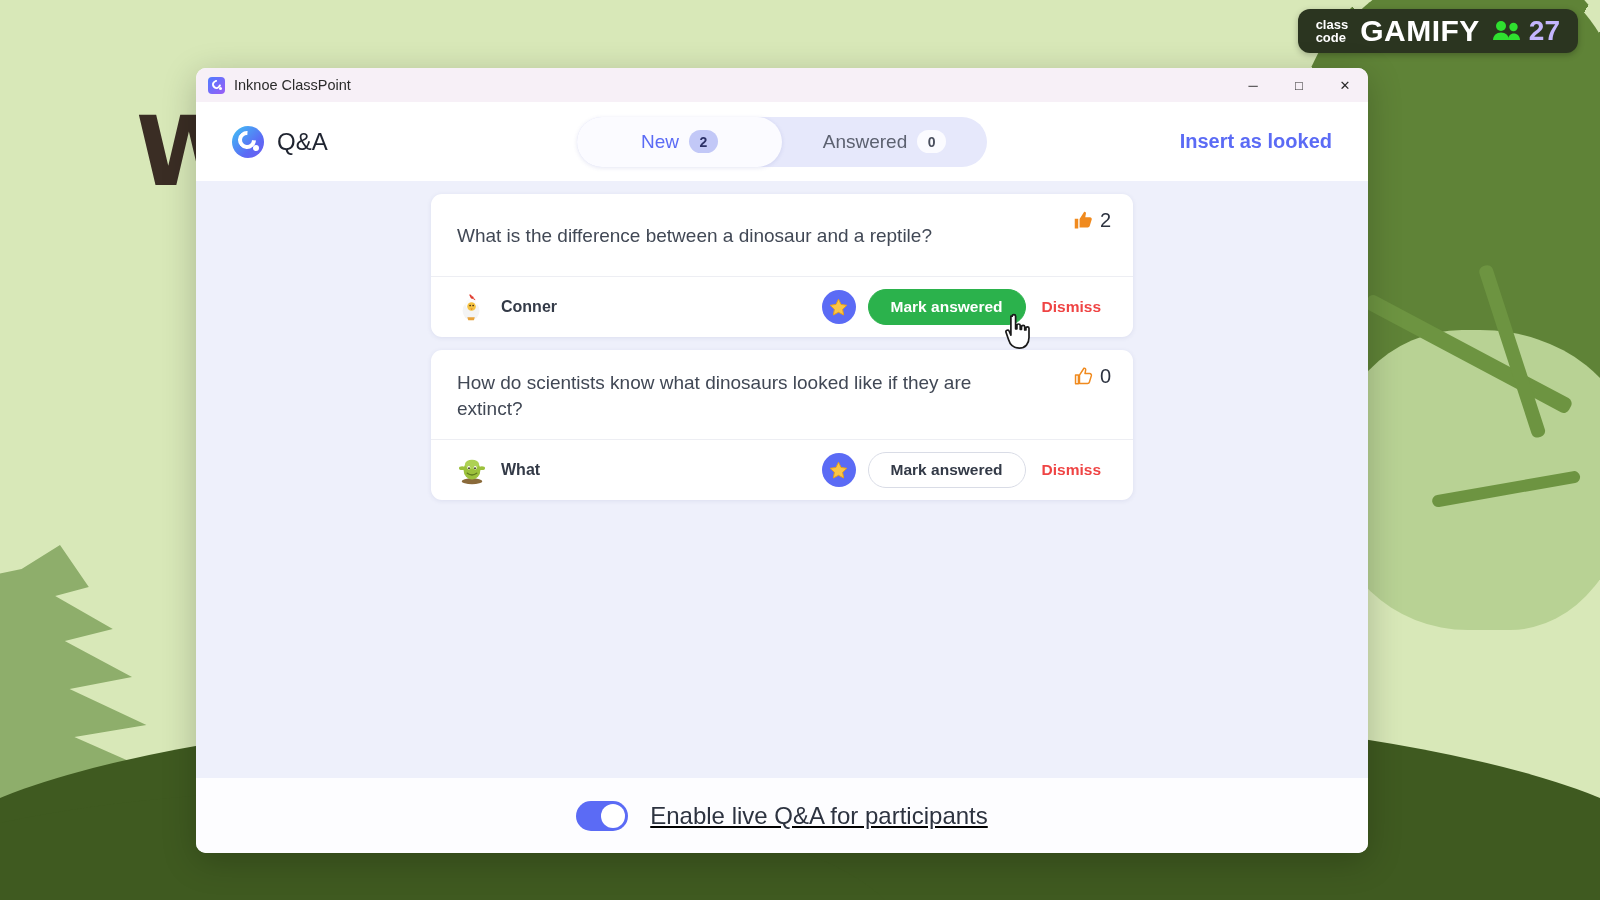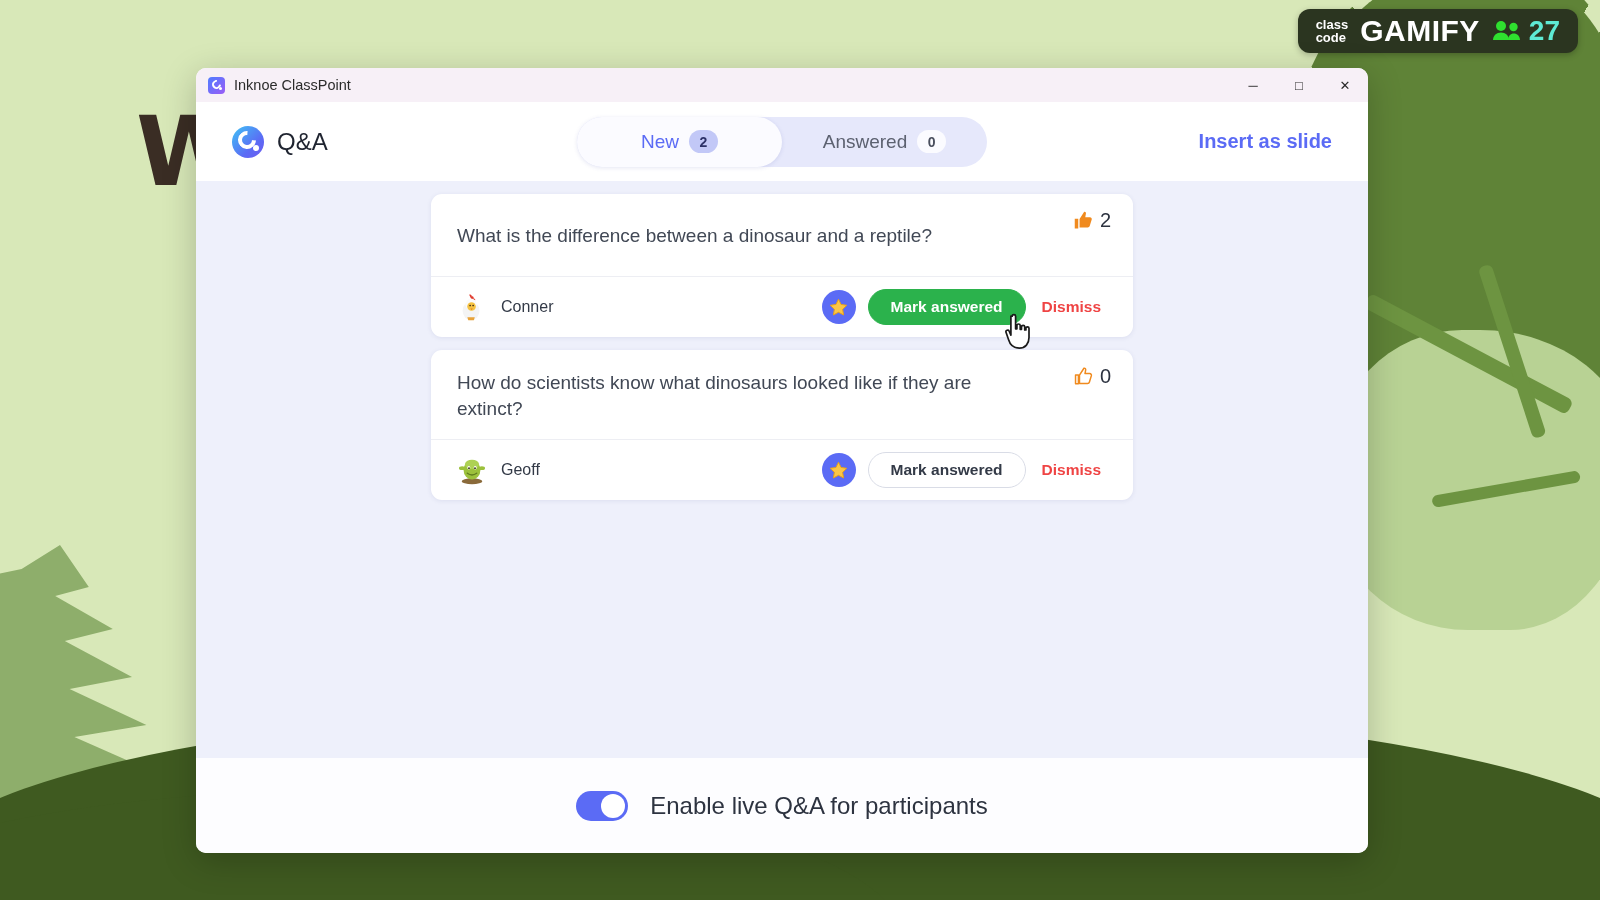--- a/index.html
+++ b/index.html
@@ -135,21 +135,21 @@
   .gamify-code {
     color: #ffffff;
     font-size: 30px;
     font-weight: 700;
     letter-spacing: 0.5px;
   }
   .participants {
     display: flex;
     align-items: center;
     gap: 7px;
-    color: #5eead4;
+    color: #c4b5fd;
     font-size: 28px;
     font-weight: 600;
   }
 
   
   #app-window {
     position: absolute;
     left: 196px;
     top: 68px;
     width: 1172px;
@@ -369,21 +369,21 @@
     flex: 0 0 auto;
     display: flex;
     align-items: flex-end;
     justify-content: center;
     font-size: 25px;
     line-height: 1;
   }
   .author {
     font-size: 16px;
     color: #333a47;
-    font-weight: 400;
+    font-weight: 700;
   }
   .qactions {
     margin-left: auto;
     display: flex;
     align-items: center;
     gap: 12px;
   }
   .star-btn {
     width: 34px; height: 34px;
     border-radius: 50%;
@@ -418,27 +418,28 @@
     font-size: 15.5px;
     color: #ef4444;
     font-weight: 700;
     cursor: pointer;
     padding: 0 8px 0 4px;
     white-space: nowrap;
   }
 
   
   #app-footer {
-    height: 95px;
+    height: 75px;
     background: #fdfdff;
     display: flex;
     align-items: center;
     justify-content: center;
     gap: 22px;
     flex: 0 0 auto;
+    text-decoration: underline;
   }
   .toggle {
     width: 52px; height: 30px;
     border-radius: 15px;
     background: #5b6bf5;
     position: relative;
     cursor: pointer;
     flex: 0 0 auto;
   }
   .toggle .knob {
@@ -526,21 +527,21 @@
       <div class="tab active">
         <span>New</span>
         <span class="tab-badge">2</span>
       </div>
       <div class="tab">
         <span>Answered</span>
         <span class="tab-badge">0</span>
       </div>
     </div>
 
-    <div id="insert-slide">Insert as slide</div>
+    <div id="insert-slide">Insert as looked</div>
   </div>
 
   <div id="qa-body">
     <div id="question-list">
 
       <div class="qcard">
         <div class="qcard-top">
           <div class="qtext">What is the difference between a dinosaur and a reptile?</div>
           <div class="likes">
             <svg class="thumb" viewBox="0 0 24 24">
@@ -595,21 +596,21 @@
               <ellipse cx="16" cy="10" rx="7.5" ry="5" fill="#aed154"></ellipse>
               <ellipse cx="5.5" cy="14" rx="3.4" ry="2" fill="#9cc13c"></ellipse>
               <ellipse cx="26.5" cy="14" rx="3.4" ry="2" fill="#9cc13c"></ellipse>
               <ellipse cx="12.6" cy="13.6" rx="1.6" ry="1.9" fill="#fff"></ellipse>
               <ellipse cx="19.4" cy="13.6" rx="1.6" ry="1.9" fill="#fff"></ellipse>
               <circle cx="12.8" cy="14" r="0.95" fill="#2c2111"></circle>
               <circle cx="19.2" cy="14" r="0.95" fill="#2c2111"></circle>
               <path d="M11 19.5q5 3.6 10 0" fill="none" stroke="#5f7c1e" stroke-width="1.5" stroke-linecap="round"></path>
             </svg>
           </div>
-          <div class="author">Geoff</div>
+          <div class="author">What</div>
           <div class="qactions">
             <div class="star-btn">
               <svg width="21" height="21" viewBox="0 0 24 24">
                 <path d="M12 2.6l2.9 5.9 6.5.95-4.7 4.58 1.11 6.47L12 17.45 6.19 20.5l1.11-6.47L2.6 9.45l6.5-.95z" fill="#fbc647" stroke="#e8a017" stroke-width="1.1" stroke-linejoin="round"></path>
               </svg>
             </div>
             <div class="mark-btn">Mark answered</div>
             <div class="dismiss-btn">Dismiss</div>
           </div>
         </div>

